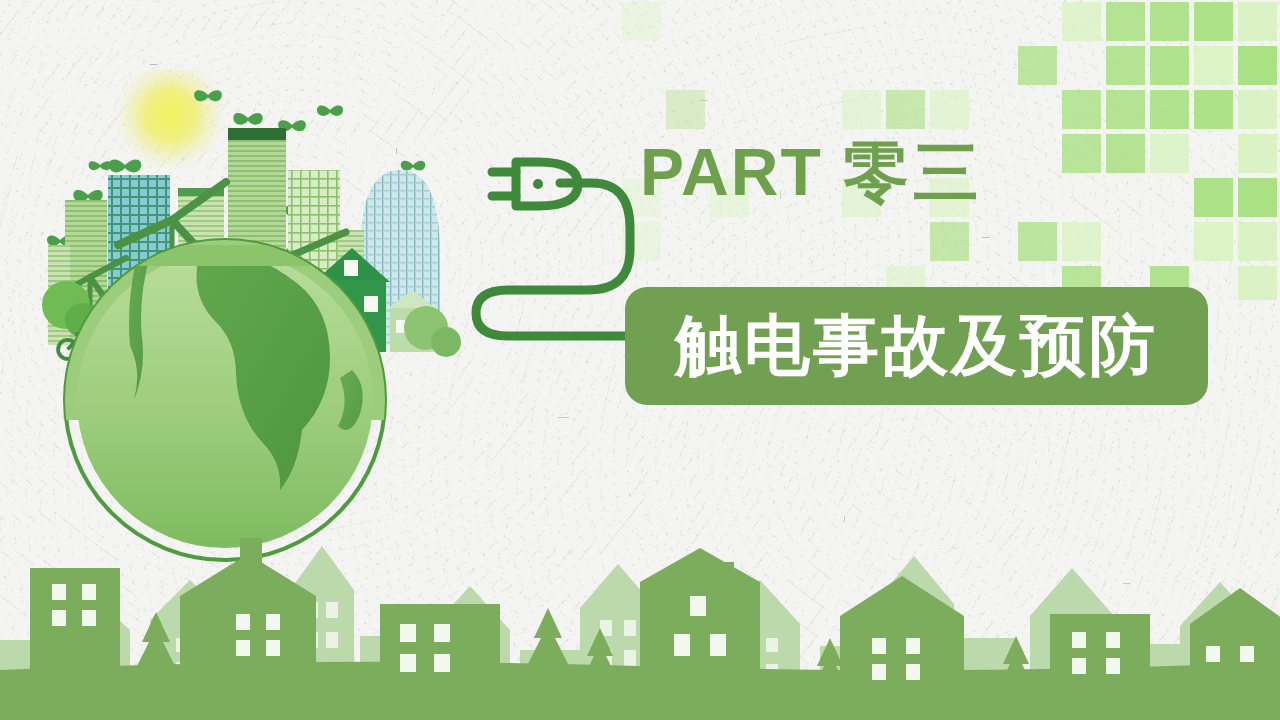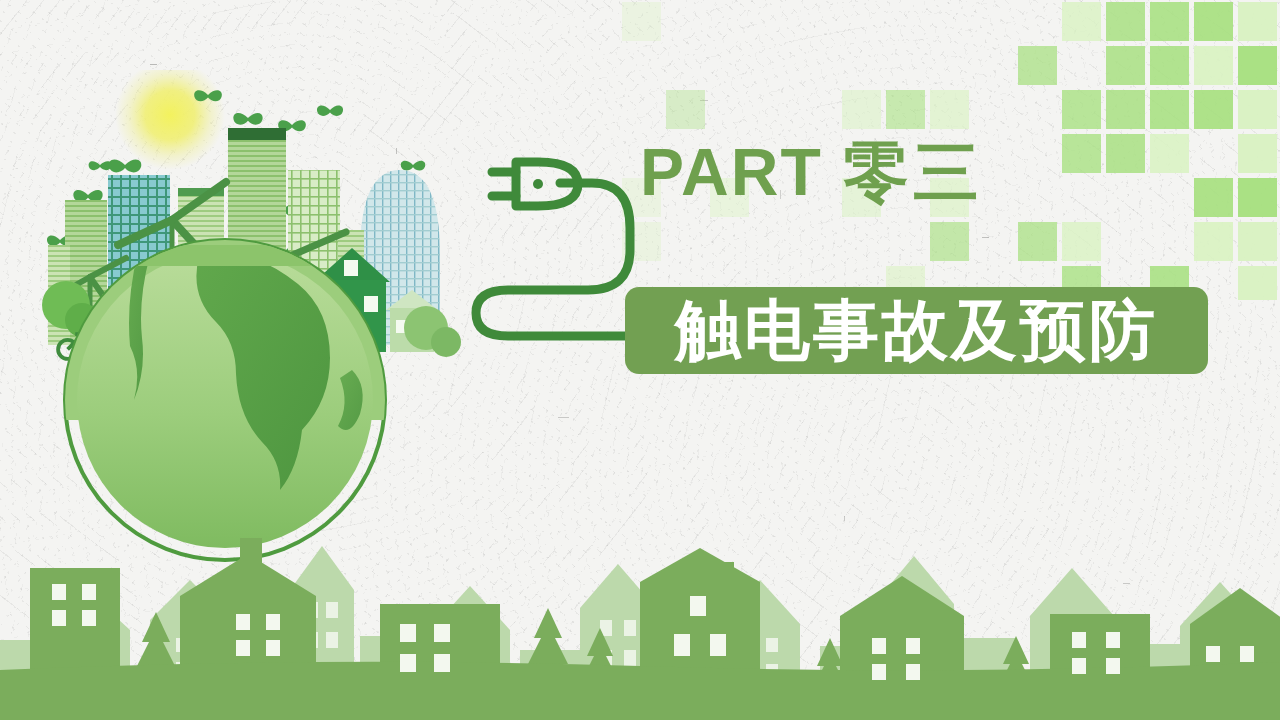--- a/index.html
+++ b/index.html
@@ -49,22 +49,22 @@
 
   
   #part-title{
     position:absolute;left:640px;top:139px;
     font-size:66px;font-weight:bold;letter-spacing:2px;
     color:#6fa04e;white-space:nowrap;line-height:1;
   }
   #part-title .cn{font-family:Liberation Mono, monospace;letter-spacing:4px;}
 
   #title-banner{
-    position:absolute;left:625px;top:287px;width:583px;height:87px;
-    background:#72a052;border-radius:14px;
+    position:absolute;left:625px;top:287px;width:583px;height:118px;
+    background:#72a052;border-radius:22px;
     display:flex;align-items:center;justify-content:center;
   }
   #banner-text{
     color:#ffffff;font-size:66px;font-weight:bold;letter-spacing:3px;
     font-family:"DejaVu Sans","Liberation Sans",sans-serif;line-height:1;white-space:nowrap;
   }
 
   
   #skyline{position:absolute;left:0;bottom:0;width:1280px;height:200px;}
 </style>

